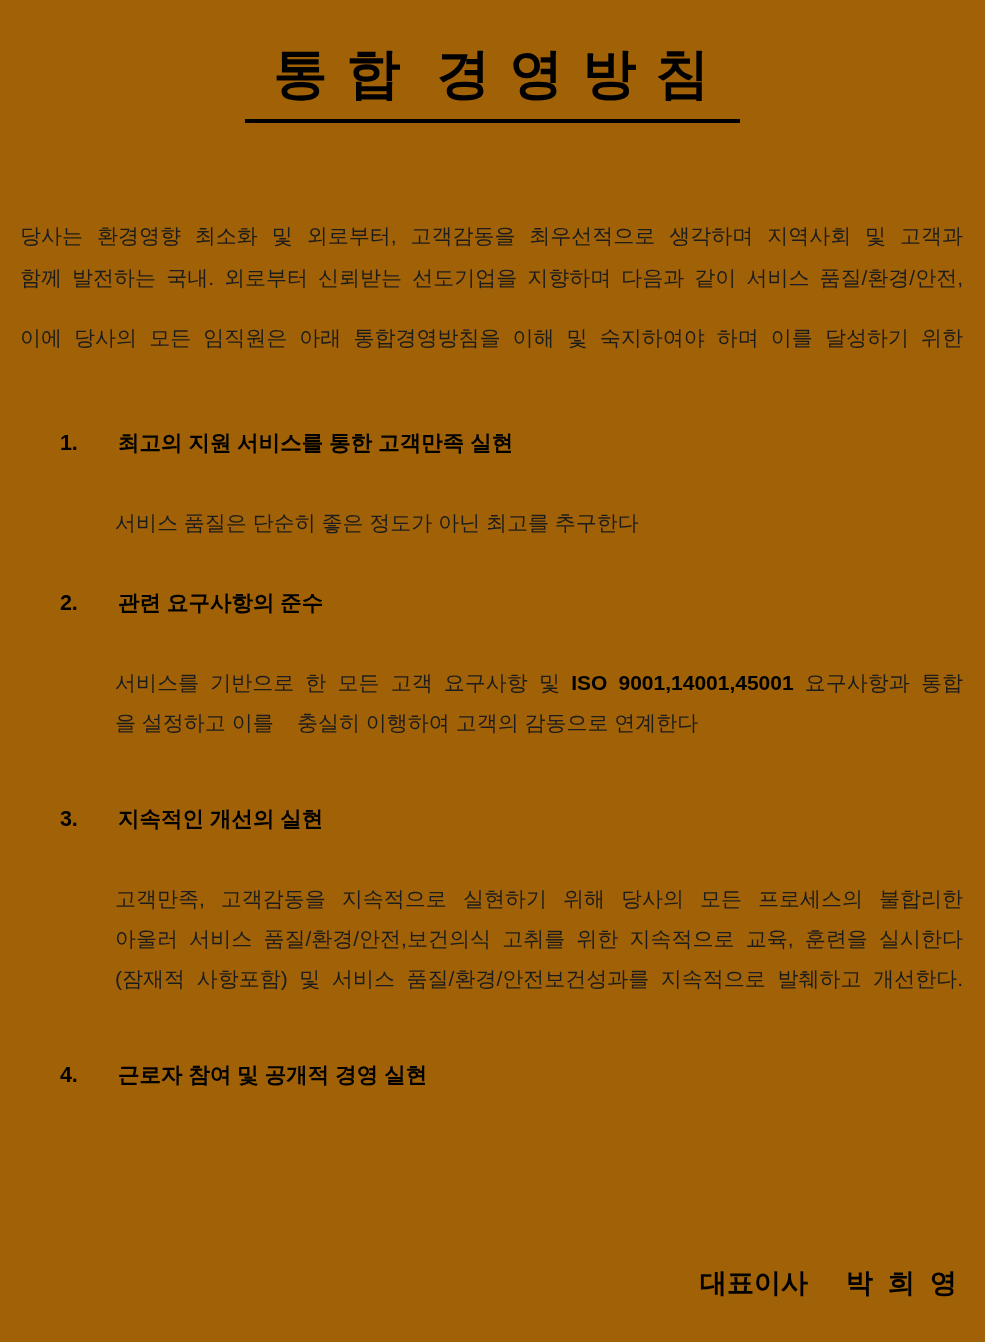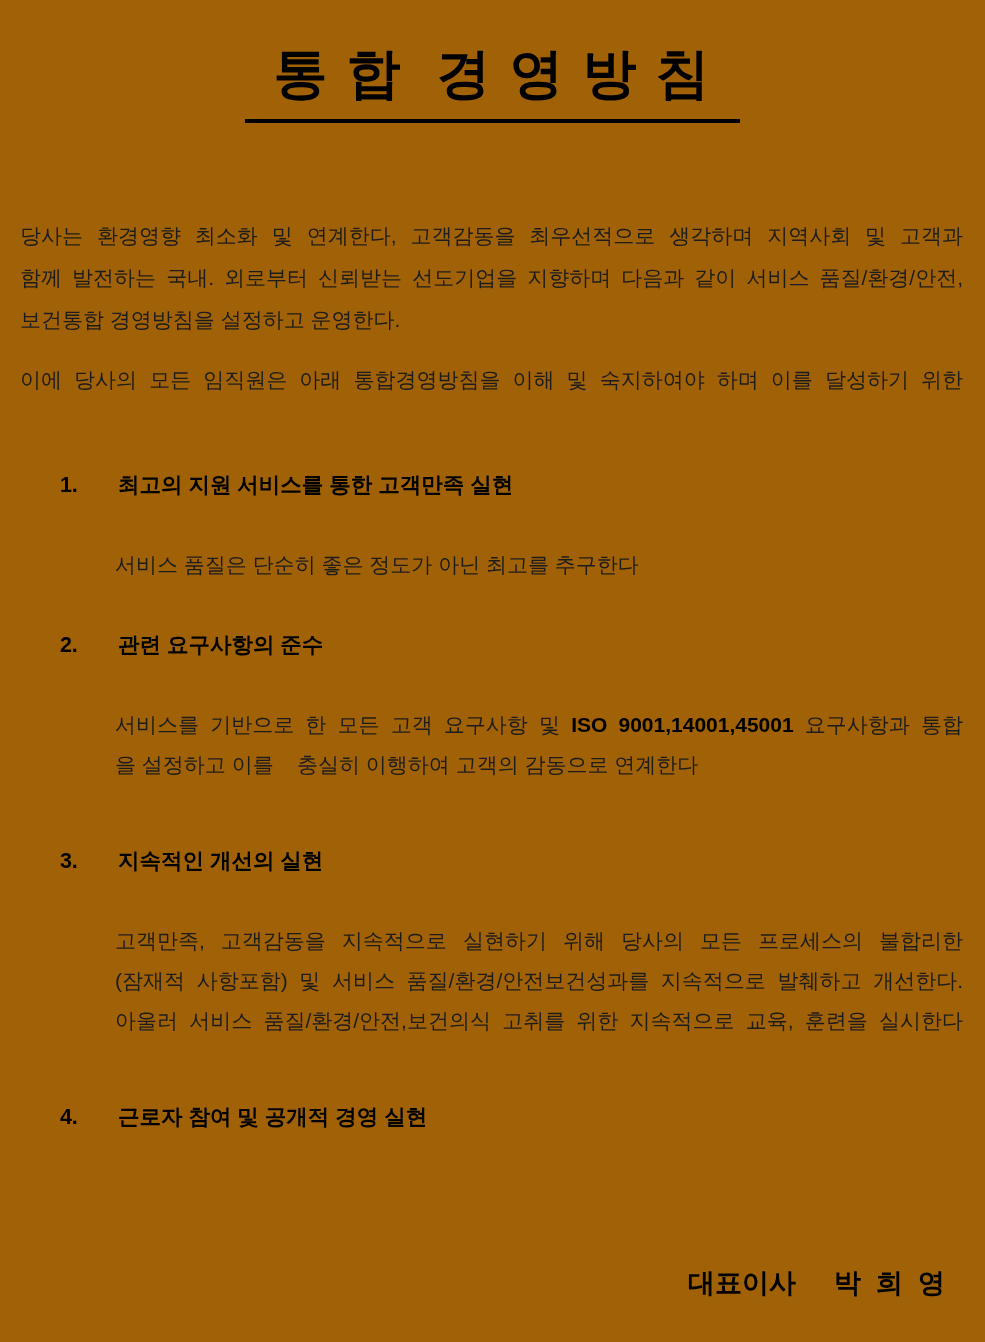--- a/index.html
+++ b/index.html
@@ -54,43 +54,42 @@
     display: inline-block;
     width: 58px;
     font-weight: 700;
   }
   .item-body { padding: 0 22px 0 115px; }
   .mt-lg { margin-top: 24px; }
   .mt-md { margin-top: 16px; }
   .bold-inline { font-weight: 700; color: #000000; }
   .signature {
     position: absolute;
-    right: 40px;
+    right: 28px;
     bottom: 10px;
     font-size: 27px;
     font-weight: 700;
     white-space: pre;
     color: #000000;
     text-align: right;
   }
   .signature .sig-name { margin-left: 38px; }
 </style>
 </head>
 <body>
 
 <div class="page">
 
   <div class="title-wrap">
     <h1 class="doc-title">통 합  경 영 방 침</h1>
   </div>
 
   <div class="intro body-text p1">
-    <div class="line fill">당사는 환경영향 최소화 및 연계한다, 고객감동을 최우선적으로 생각하며 지역사회 및 고객과</div>
+    <div class="line fill">당사는 환경영향 최소화 및 외로부터, 고객감동을 최우선적으로 생각하며 지역사회 및 고객과</div>
     <div class="line fill">함께 발전하는 국내. 외로부터 신뢰받는 선도기업을 지향하며 다음과 같이 서비스 품질/환경/안전,</div>
-    <div class="line end">보건통합 경영방침을 설정하고 운영한다.</div>
   </div>
 
   <div class="intro body-text p2">
     <div class="line fill">이에 당사의 모든 임직원은 아래 통합경영방침을 이해 및 숙지하여야 하며 이를 달성하기 위한</div>
   </div>
 
   <div class="item-heading mt-lg">
     <span class="num">1.</span><span>최고의 지원 서비스를 통한 고객만족 실현</span>
   </div>
   <div class="item-body body-text">
@@ -103,22 +102,22 @@
   <div class="item-body body-text">
     <div class="line fill"><span>서비스를 기반으로 한 모든 고객 요구사항 및 </span><span class="bold-inline">ISO 9001,14001,45001</span><span> 요구사항과 통합</span></div>
     <div class="line end">을 설정하고 이를    충실히 이행하여 고객의 감동으로 연계한다</div>
   </div>
 
   <div class="item-heading mt-md">
     <span class="num">3.</span><span>지속적인 개선의 실현</span>
   </div>
   <div class="item-body body-text">
     <div class="line fill">고객만족, 고객감동을 지속적으로 실현하기 위해 당사의 모든 프로세스의 불합리한</div>
+    <div class="line fill">아울러 서비스 품질/환경/안전,보건의식 고취를 위한 지속적으로 교육, 훈련을 실시한다</div>
     <div class="line fill">(잠재적 사항포함) 및 서비스 품질/환경/안전보건성과를 지속적으로 발췌하고 개선한다.</div>
-    <div class="line fill">아울러 서비스 품질/환경/안전,보건의식 고취를 위한 지속적으로 교육, 훈련을 실시한다</div>
   </div>
 
   <div class="item-heading mt-md">
     <span class="num">4.</span><span>근로자 참여 및 공개적 경영 실현</span>
   </div>
 
   <div class="signature">
     <span>대표이사</span><span class="sig-name">박  희  영</span>
   </div>
 

